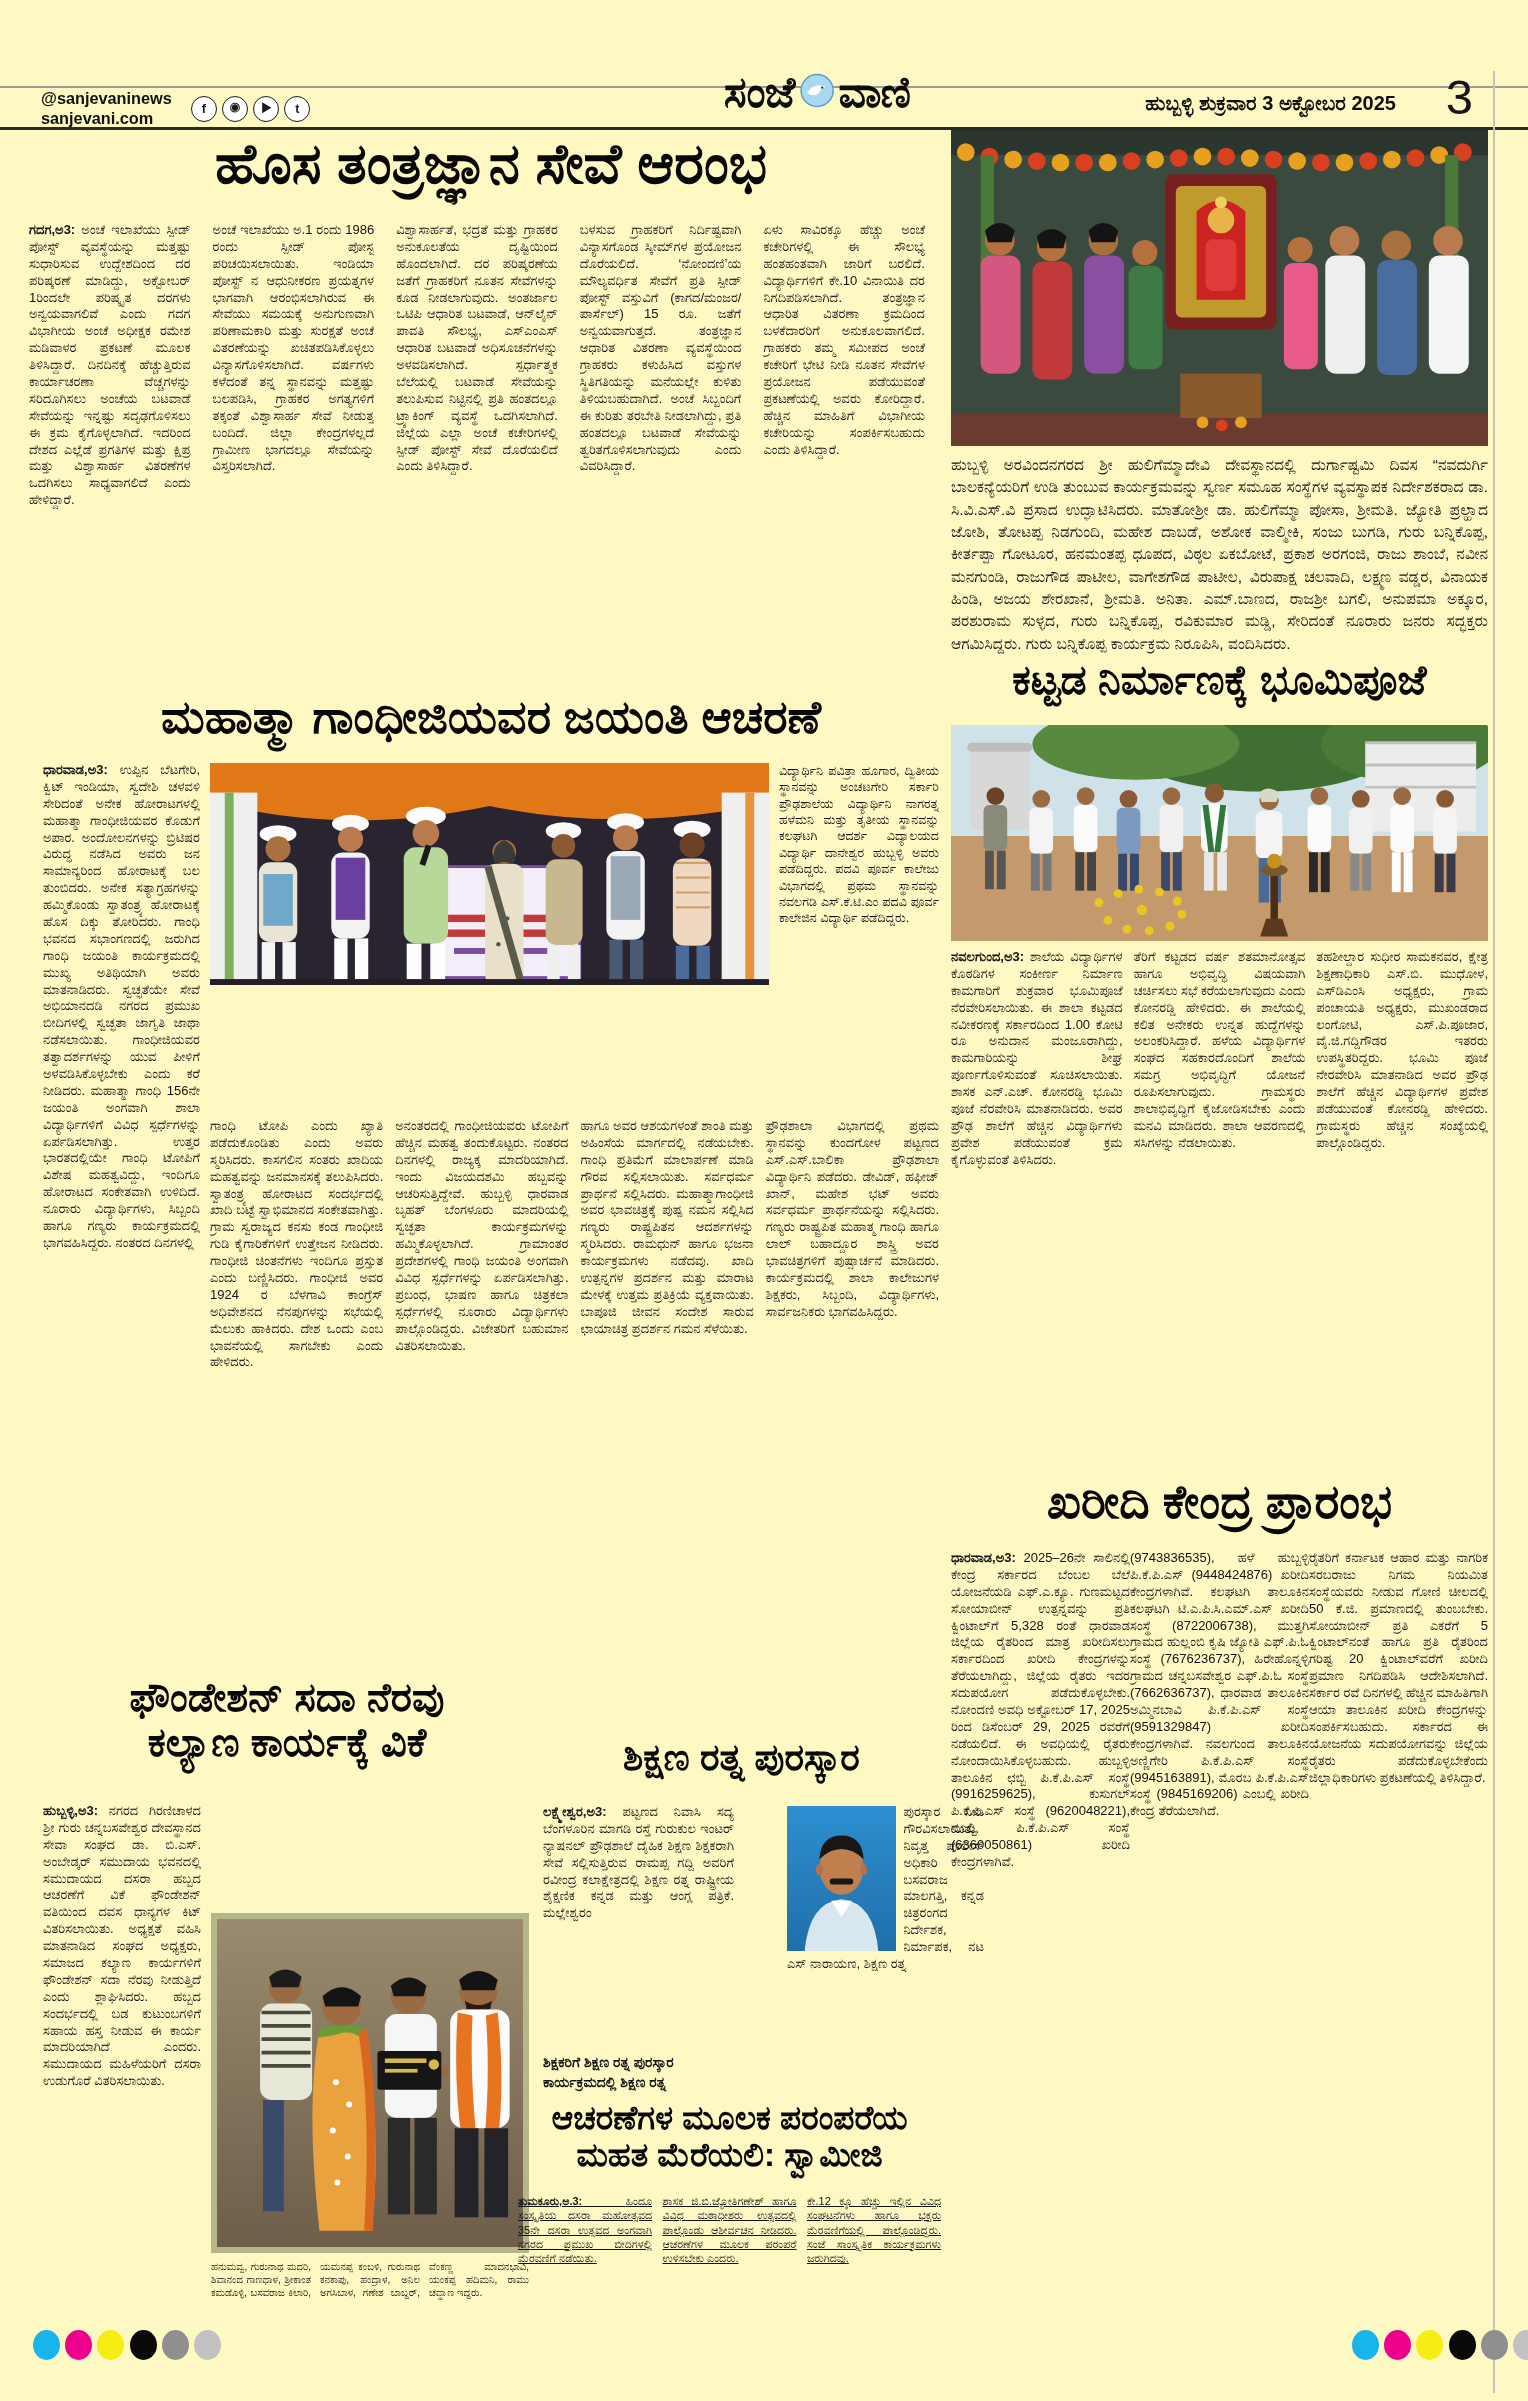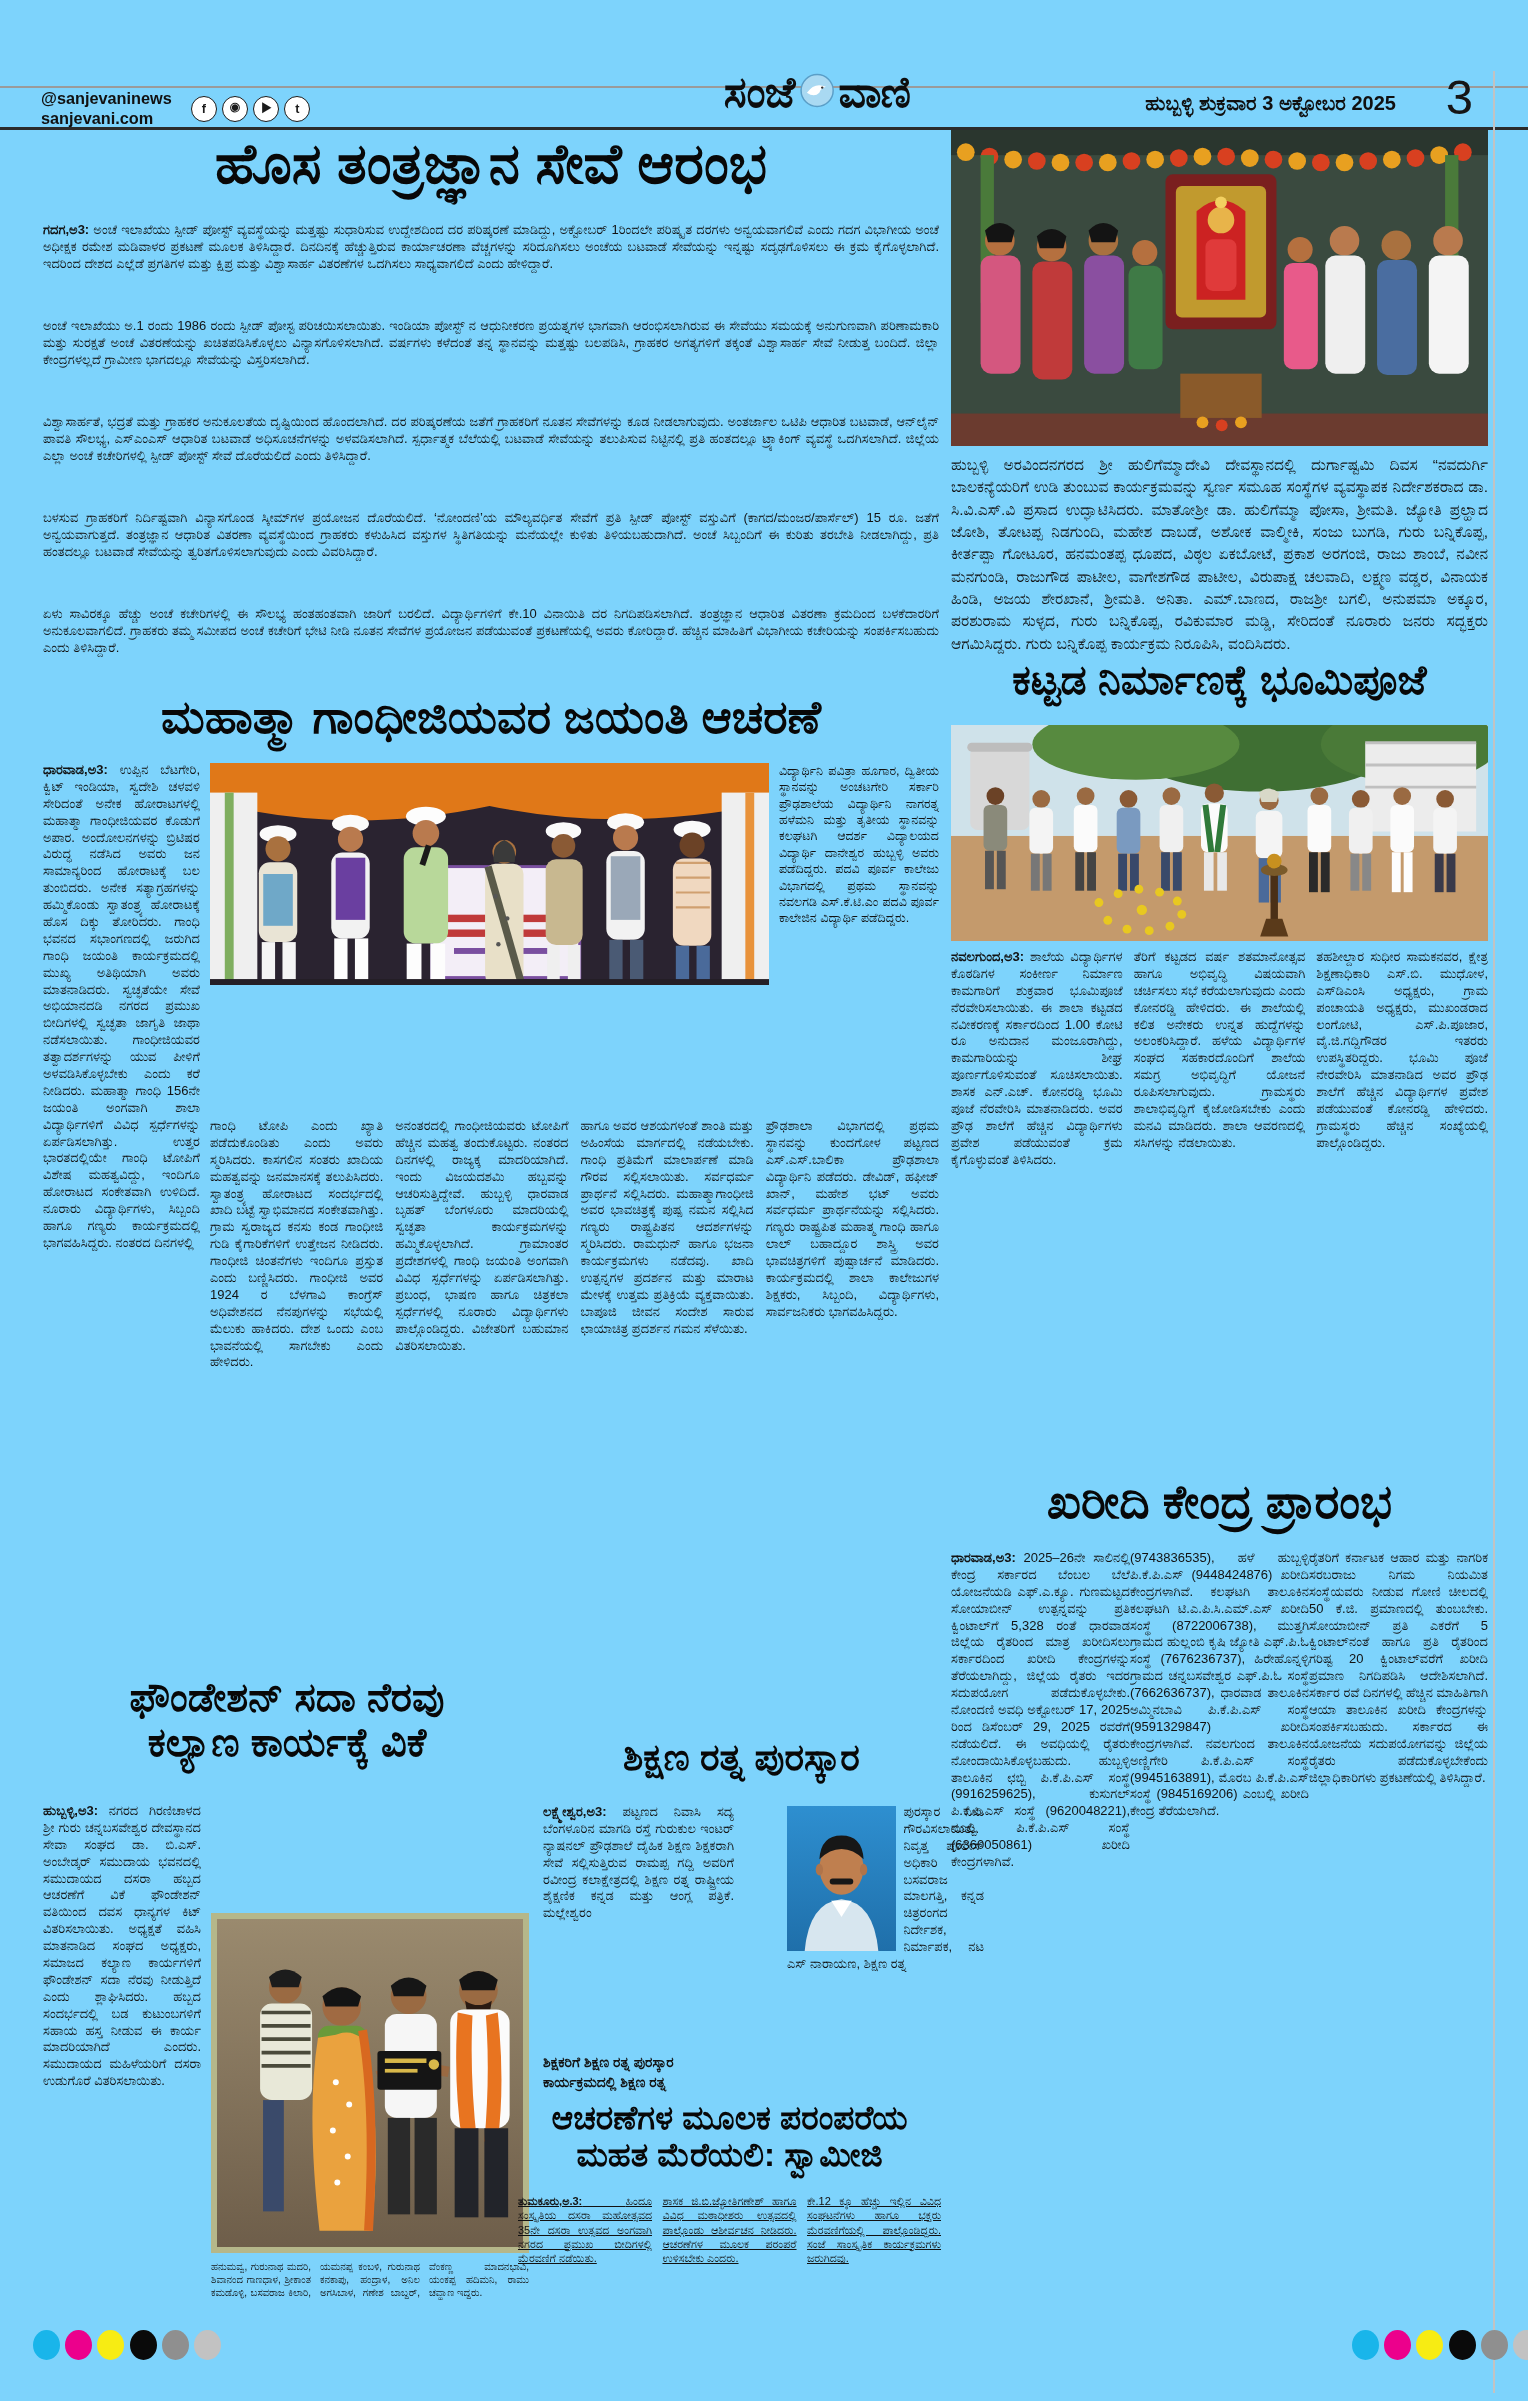--- a/index.html
+++ b/index.html
@@ -1,16 +1,16 @@
 <!DOCTYPE html>
 <html lang="kn" style="font-size:12px"><head>
 <meta charset="utf-8">
 <style>
   html,body{margin:0;padding:0;background:#e8e8e4;}
-  .page{position:relative;width:1528px;height:2401px;background:#7dd3fc;margin:0 auto;
+  .page{position:relative;width:1528px;height:2401px;background:#fef9c3;margin:0 auto;
         font-family:"Liberation Sans", sans-serif;color:#121212;overflow:hidden;}
   
   .top-rule{position:absolute;left:0;top:86px;width:1528px;height:1.5px;background:#9a9a9a;}
   .header-rule{position:absolute;left:0;top:127px;width:1528px;height:3px;background:#2b2b2b;}
   .social{position:absolute;left:41px;top:89px;display:flex;align-items:center;gap:19px;}
   .handles{font-size:16.3px;font-weight:700;line-height:1.2;color:#111;}
   .icon-row{display:flex;gap:5.2px;}
   .sicon{width:24px;height:24px;border:1.8px solid #1b1b1b;border-radius:50%;
          display:flex;align-items:center;justify-content:center;
          font-size:12.6px;font-weight:800;color:#1b1b1b;background:#fff;}
@@ -23,21 +23,21 @@
   .bodytext{font-size:13px;line-height:1.30;text-align:justify;word-break:break-word;}
   .bodytext .dl{font-weight:800;}
   .cols{position:absolute;display:flex;}
   .col{flex:1;overflow:hidden;}
   .hl{position:absolute;font-weight:800;text-align:center;color:#080808;line-height:1.12;}
   .caption{font-size:15.5px;line-height:1.44;text-align:justify;font-weight:400;}
   .photo{position:absolute;overflow:hidden;background:#888;}
   .photo svg{display:block;width:100%;height:100%;}
   
   .hl-tech{left:43px;top:133px;width:896px;font-size:56px;}
-  .art-tech{left:43px;top:222px;width:896px;height:458px;gap:22px;flex-direction:column;}
+  .art-tech{left:29px;top:222px;width:896px;height:458px;gap:22px;}
   .hl-gandhi{left:43px;top:692px;width:896px;font-size:46px;}
   .gandhi-colA{position:absolute;left:43px;top:762px;width:157px;height:891px;overflow:hidden;}
   .gandhi-photo{left:210px;top:763px;width:559px;height:222px;}
   .gandhi-colB{position:absolute;left:779px;top:763px;width:160px;height:347px;overflow:hidden;font-size:12.6px;}
   .gandhi-cols{left:210px;top:1118px;width:729px;height:534px;gap:12px;}
   .hl-vk{left:43px;top:1675px;width:488px;font-size:40px;}
   .vk-colA{position:absolute;left:43px;top:1803px;width:158px;height:518px;overflow:hidden;}
   .vk-photo{left:211px;top:1913px;width:318px;height:340px;border:6.7px solid #b5b78a;box-sizing:border-box;}
   .vk-names{position:absolute;left:211px;top:2261px;width:318px;height:62px;
             font-size:10px;line-height:1.28;text-align:justify;columns:3;column-gap:9px;overflow:hidden;}

